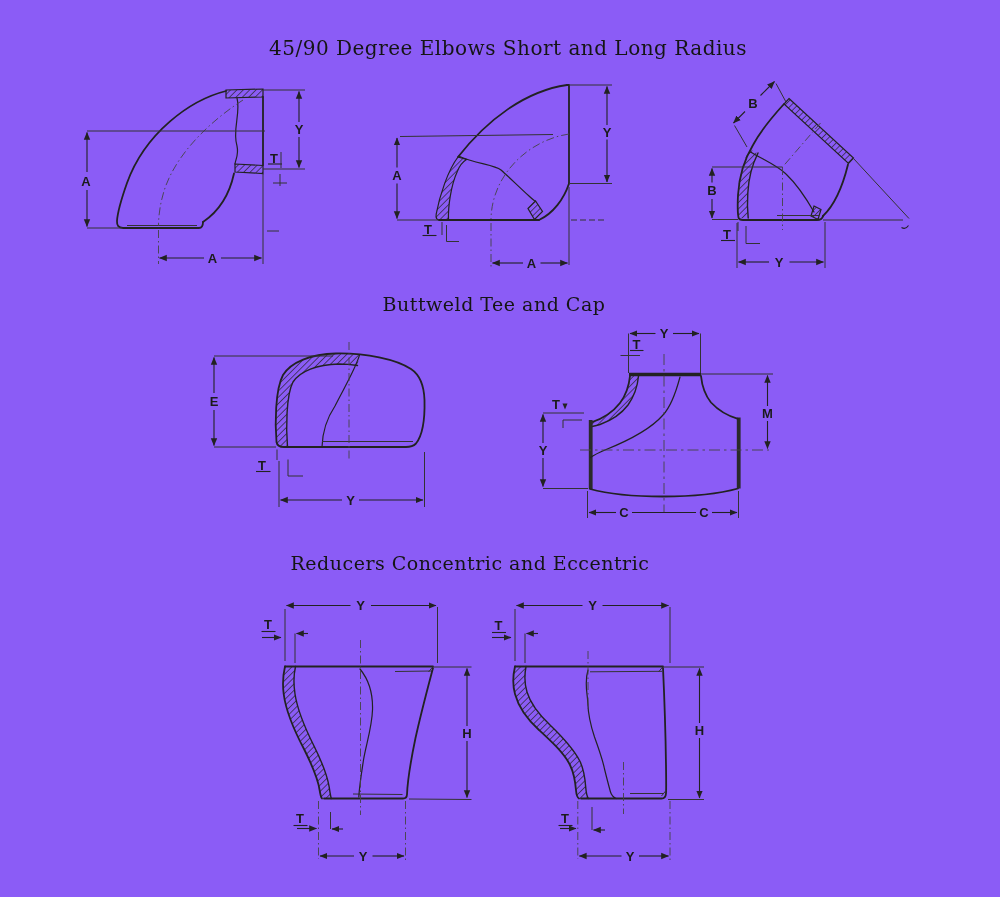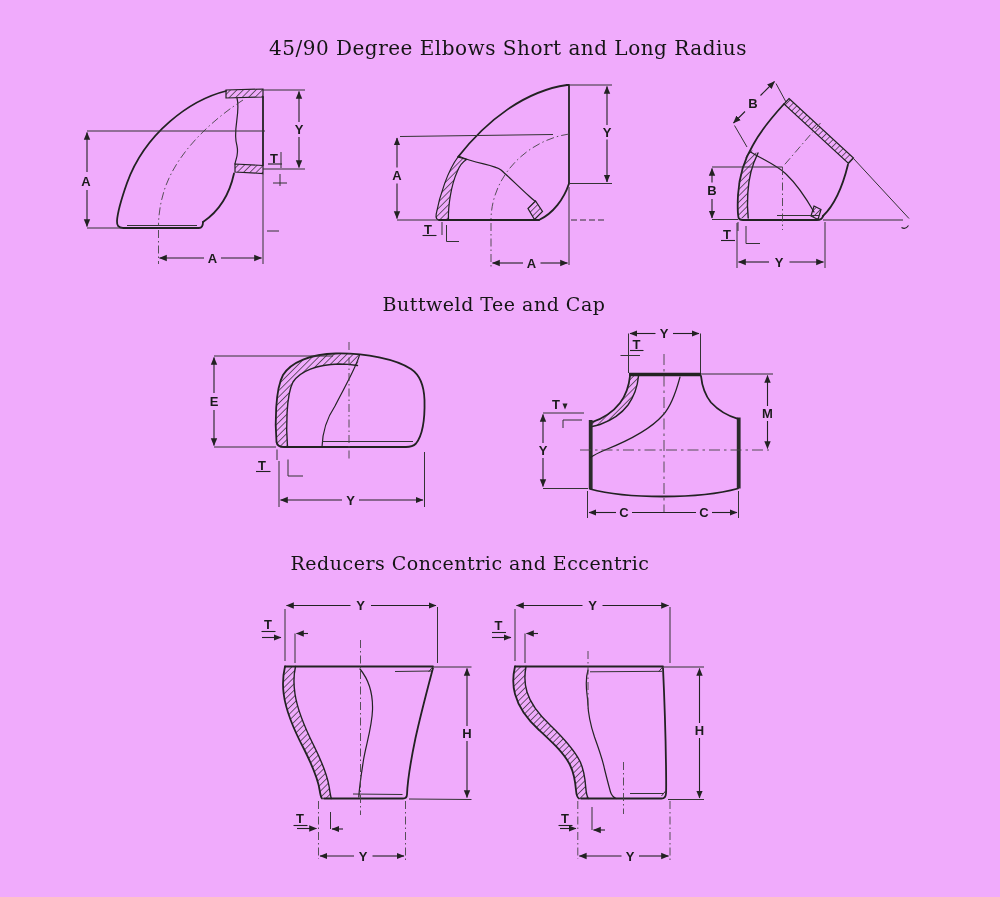--- a/index.html
+++ b/index.html
@@ -1,16 +1,16 @@
 <!DOCTYPE html>
 <html><head>
 <meta charset="utf-8">
 <style>
   html,body{margin:0;padding:0;background:#fff;}
-  .page{position:relative;width:1000px;height:897px;background:#f0abfc;overflow:hidden;
+  .page{position:relative;width:1000px;height:897px;background:#8b5cf6;overflow:hidden;
         font-family:"Liberation Sans",sans-serif;}
   .section-title{position:absolute;left:0;width:1000px;text-align:center;color:#151515;
         font-family:"DejaVu Serif","Liberation Serif",serif;font-weight:500;letter-spacing:.5px;}
   #t1{top:36px;font-size:20px;margin-left:8px;}
   #t2{top:293px;font-size:19px;margin-left:-6px;}
   #t3{top:552px;font-size:19px;margin-left:-30px;}
   svg.fig{position:absolute;overflow:visible;}
   svg.fig text{font-family:"Liberation Sans",sans-serif;font-weight:bold;font-size:13px;fill:#1b1b1b;}
   .o{fill:none;stroke:#222;stroke-width:1.8;stroke-linecap:round;stroke-linejoin:round;}
   .m{fill:none;stroke:#222;stroke-width:1.4;stroke-linecap:round;}

